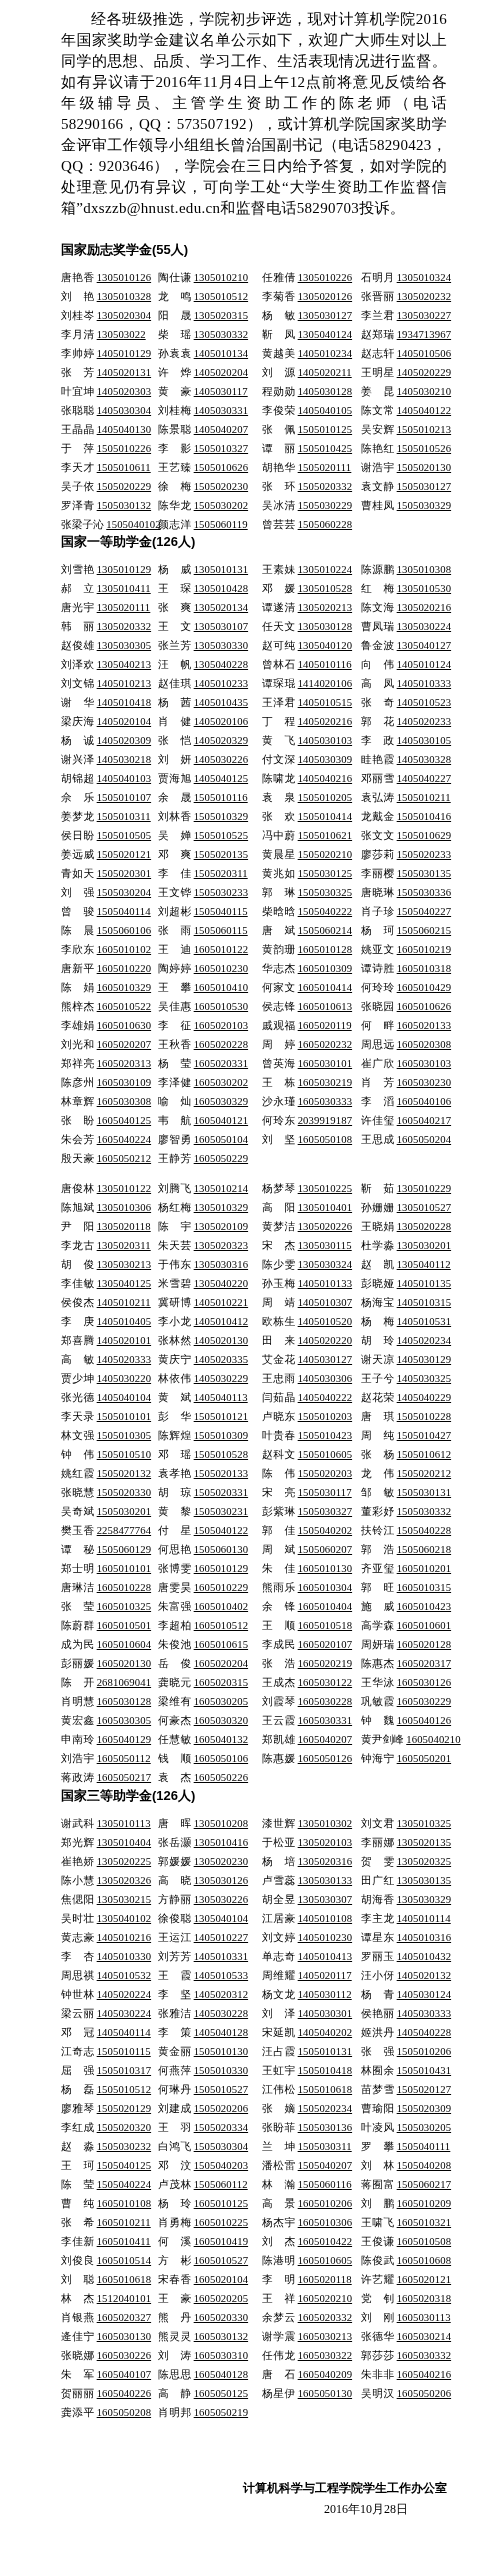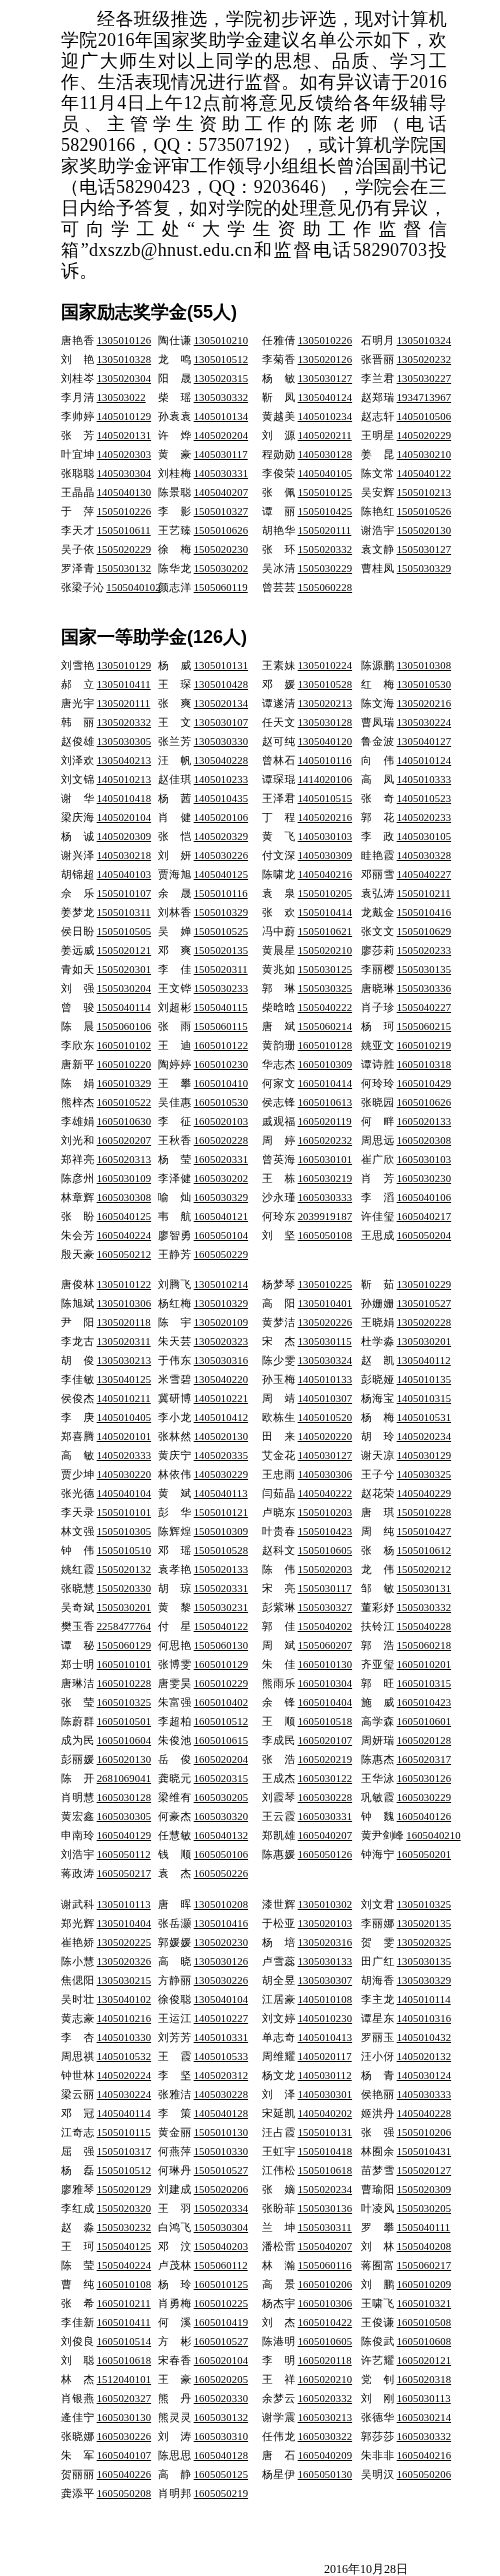--- a/index.html
+++ b/index.html
@@ -3,30 +3,30 @@
 <meta charset="utf-8">
 <style>
   html,body{margin:0;padding:0;background:#ffffff;}
   body{
     width:501px;min-height:2576px;
     font-family:"Liberation Serif","DejaVu Serif",serif;
     color:#000;
   }
   .page{padding:8.8px 54px 12.6px 61px;}
   .intro{
-    font-size:18px;line-height:21px;text-align:justify;
+    font-size:15px;line-height:21px;text-align:justify;
     text-indent:2em;margin:0;letter-spacing:0.3px;
   }
   .section-title{
     font-family:"Liberation Sans","DejaVu Sans",sans-serif;
-    font-weight:bold;font-size:18px;line-height:15px;
+    font-weight:bold;font-size:13px;line-height:15px;
     margin:0;
   }
   .mt-first{margin-top:23px;}
-  .mt-big{margin-top:33px;}
+  .mt-big{}
   .mt-tight{margin-top:14px;}
   .roster{
     display:grid;
     grid-template-columns:97px 104px 99px 1fr;
     grid-auto-rows:19px;
     align-items:center;
     margin-top:11.4px;
     font-size:10.7px;
     text-decoration:underline;
   }
@@ -359,20 +359,21 @@
         <div class="entry"><span class="sname">任慧敏</span><span class="sid">1605040132</span></div>
         <div class="entry"><span class="sname">郑凯雄</span><span class="sid">1605040207</span></div>
         <div class="entry"><span class="sname">黄尹剑峰</span><span class="sid">1605040210</span></div>
         <div class="entry"><span class="sname">刘浩宇</span><span class="sid">1605050112</span></div>
         <div class="entry"><span class="sname">钱顺</span><span class="sid">1605050106</span></div>
         <div class="entry"><span class="sname">陈惠媛</span><span class="sid">1605050126</span></div>
         <div class="entry"><span class="sname">钟海宁</span><span class="sid">1605050201</span></div>
         <div class="entry"><span class="sname">蒋政涛</span><span class="sid">1605050217</span></div>
         <div class="entry"><span class="sname">袁杰</span><span class="sid">1605050226</span></div>
       </div>
+      <h2 class="section-title mt-big">国家三等助学金(126人)</h2>
       <div class="roster">
         <div class="entry"><span class="sname">谢武科</span><span class="sid">1305010113</span></div>
         <div class="entry"><span class="sname">唐晖</span><span class="sid">1305010208</span></div>
         <div class="entry"><span class="sname">漆世辉</span><span class="sid">1305010302</span></div>
         <div class="entry"><span class="sname">刘文君</span><span class="sid">1305010325</span></div>
         <div class="entry"><span class="sname">郑光辉</span><span class="sid">1305010404</span></div>
         <div class="entry"><span class="sname">张岳灏</span><span class="sid">1305010416</span></div>
         <div class="entry"><span class="sname">于松亚</span><span class="sid">1305020103</span></div>
         <div class="entry"><span class="sname">李丽娜</span><span class="sid">1305020135</span></div>
         <div class="entry"><span class="sname">崔艳娇</span><span class="sid">1305020225</span></div>
@@ -489,16 +490,17 @@
         <div class="entry"><span class="sname">朱非非</span><span class="sid">1605040216</span></div>
         <div class="entry"><span class="sname">贺丽丽</span><span class="sid">1605040226</span></div>
         <div class="entry"><span class="sname">高静</span><span class="sid">1605050125</span></div>
         <div class="entry"><span class="sname">杨星伊</span><span class="sid">1605050130</span></div>
         <div class="entry"><span class="sname">吴明汉</span><span class="sid">1605050206</span></div>
         <div class="entry"><span class="sname">龚添平</span><span class="sid">1605050208</span></div>
         <div class="entry"><span class="sname">肖明邦</span><span class="sid">1605050219</span></div>
       </div>
     </div>
   <div class="footer">
+    <p class="footer-org">计算机科学与工程学院学生工作办公室</p>
     <p class="footer-date">2016年10月28日</p>
   </div>
 </div>
 
 
 </body></html>

